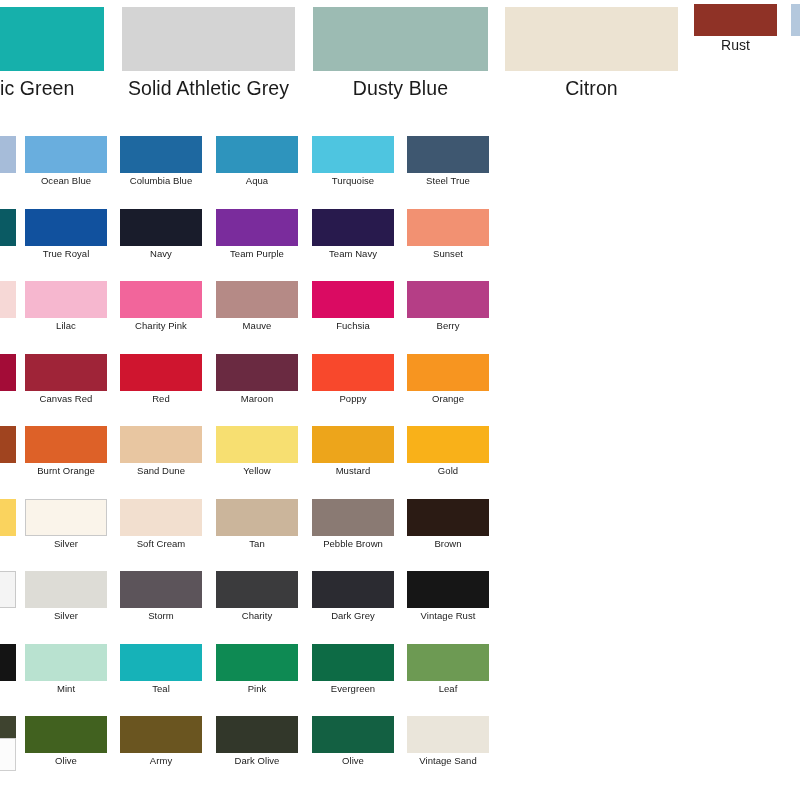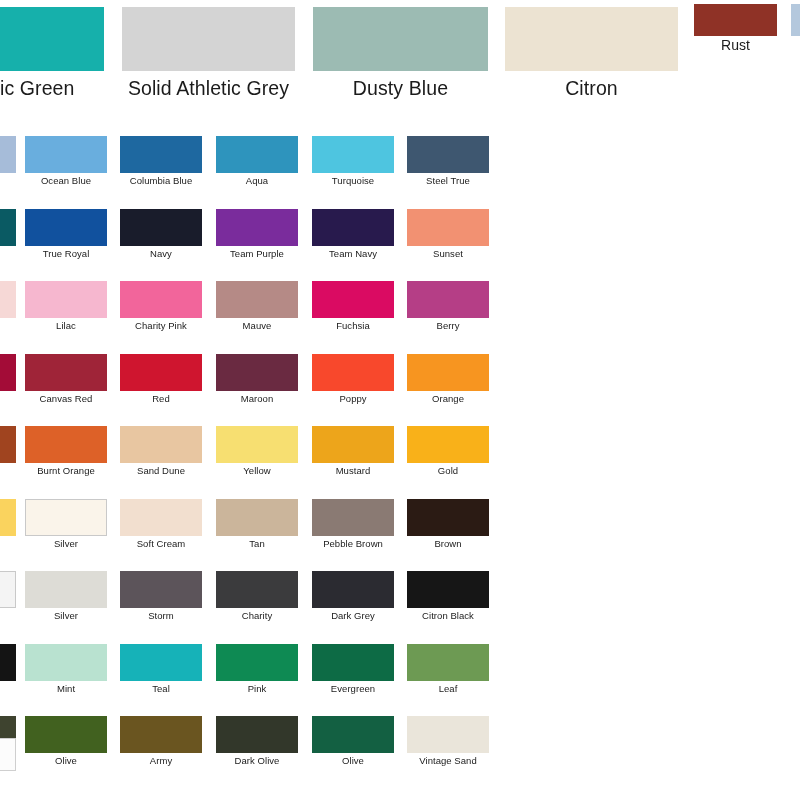--- a/index.html
+++ b/index.html
@@ -266,21 +266,21 @@
     <div class="cell grid" style="left: 216px; top: 571px; width: 82px;">
       <div class="chip" style="background: rgb(59, 59, 61);"></div>
       <div class="cap">Charity</div>
     </div>
     <div class="cell grid" style="left: 312px; top: 571px; width: 82px;">
       <div class="chip" style="background: rgb(43, 43, 49);"></div>
       <div class="cap">Dark Grey</div>
     </div>
     <div class="cell grid" style="left: 407px; top: 571px; width: 82px;">
       <div class="chip" style="background: rgb(22, 22, 22);"></div>
-      <div class="cap">Citron Black</div>
+      <div class="cap">Vintage Rust</div>
     </div>
     <div class="cell grid" style="left: -10px; top: 644px; width: 26px;">
       <div class="chip" style="background: rgb(20, 20, 20);"></div>
     </div>
     <div class="cell grid" style="left: 25px; top: 644px; width: 82px;">
       <div class="chip" style="background: rgb(185, 226, 208);"></div>
       <div class="cap">Mint</div>
     </div>
     <div class="cell grid" style="left: 120px; top: 644px; width: 82px;">
       <div class="chip" style="background: rgb(22, 178, 184);"></div>

